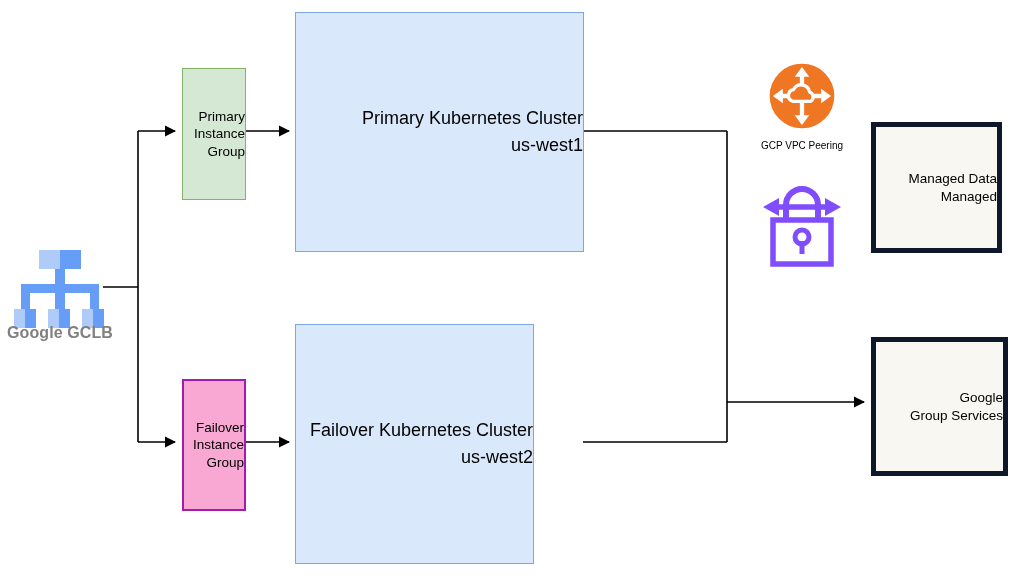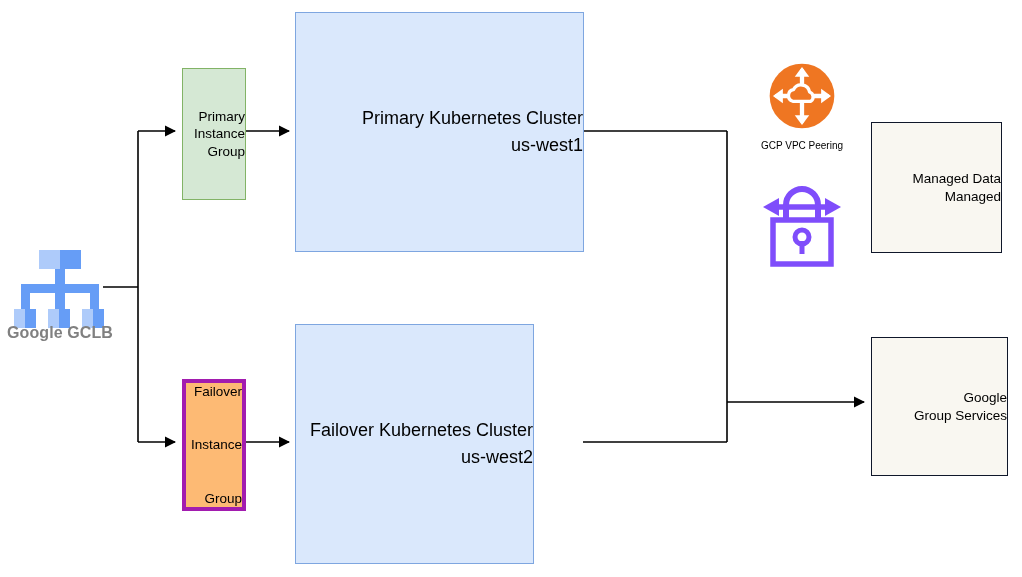--- a/index.html
+++ b/index.html
@@ -46,29 +46,28 @@
 
   
   .ig {
     font-size: 13.5px;
   }
   .ig-primary {
     background: #d5e8d4;
     border: 1px solid #82b366;
   }
   .ig-failover {
-    background: #fdba74;
-    border: 4px solid #a21caf;
-    gap: 36px;
+    background: #f9a8d4;
+    border: 2px solid #a21caf;
   }
 
   
   .svc {
     background: #f9f7f1;
-    border: 1px solid #0f172a;
+    border: 5px solid #0f172a;
     font-size: 13.5px;
   }
 
   
   #gclb {
     position: absolute;
     left: 10px;
     top: 243px;
     width: 100px;
     height: 100px;

